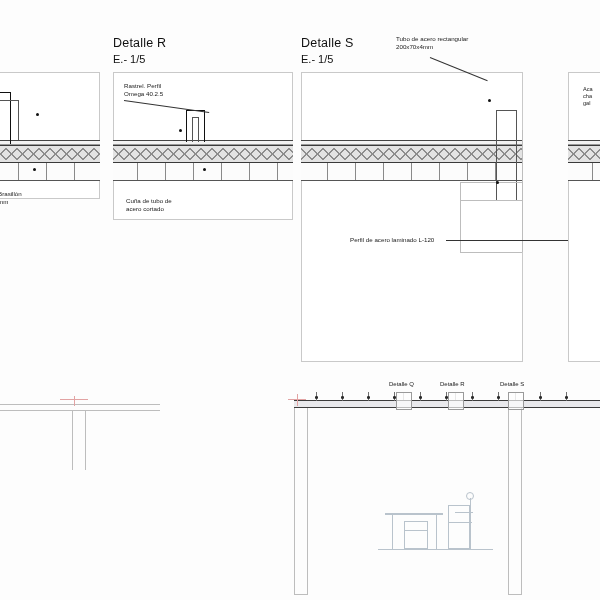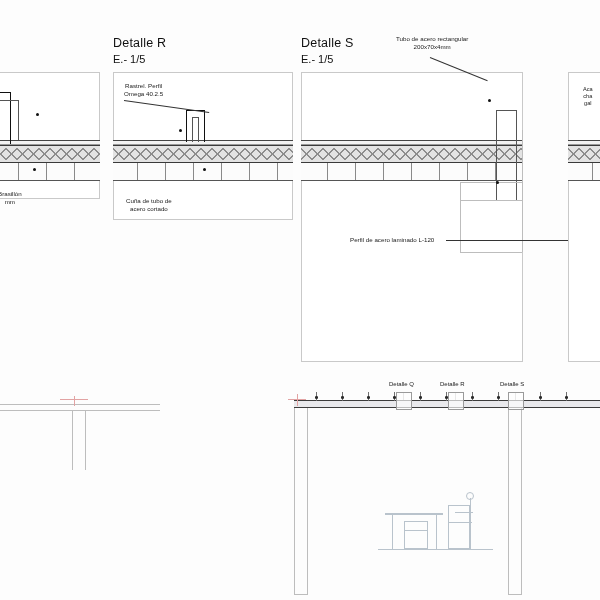--- a/index.html
+++ b/index.html
@@ -15,21 +15,20 @@
     width: 600px;
     height: 600px;
     background: #fdfdfd;
     overflow: hidden;
   }
   .txt {
     position: absolute;
     color: #1a1a1a;
     white-space: pre;
     line-height: 1.25;
-    text-align: center;
   }
   .title {
     font-size: 12.5px;
     color: #111;
     letter-spacing: 0.2px;
   }
   .subtitle {
     font-size: 11px;
     color: #111;
   }

